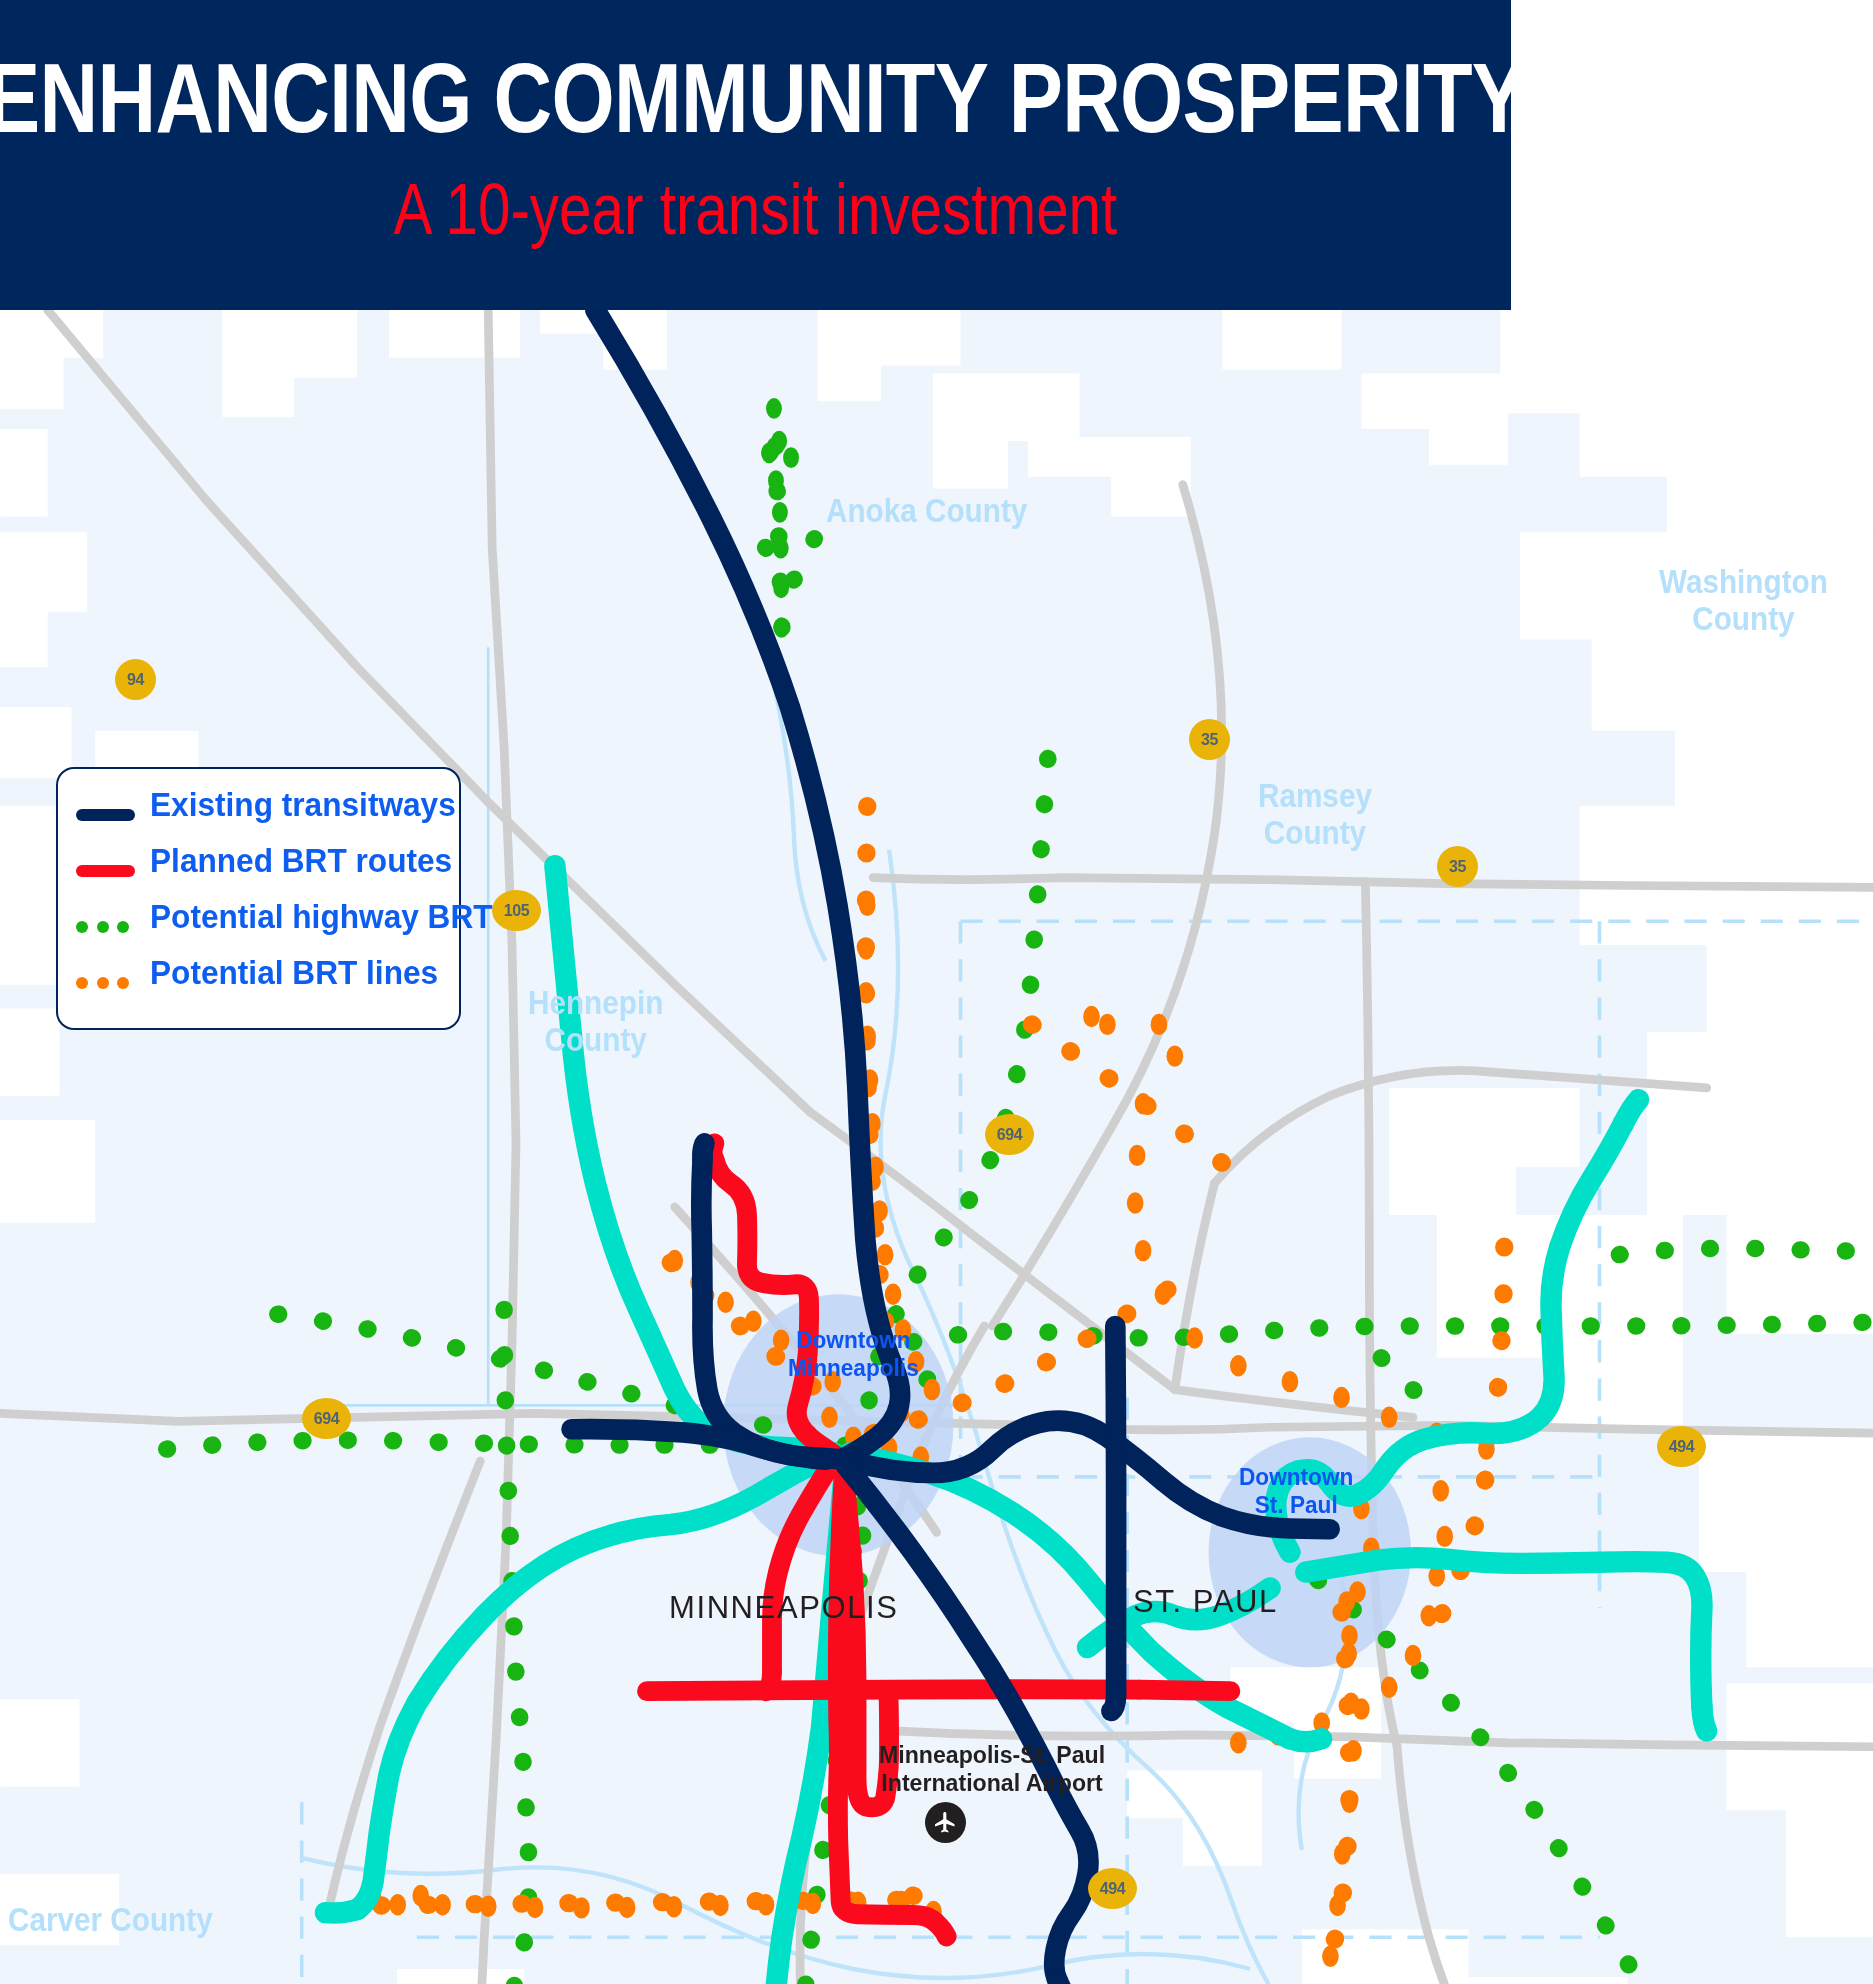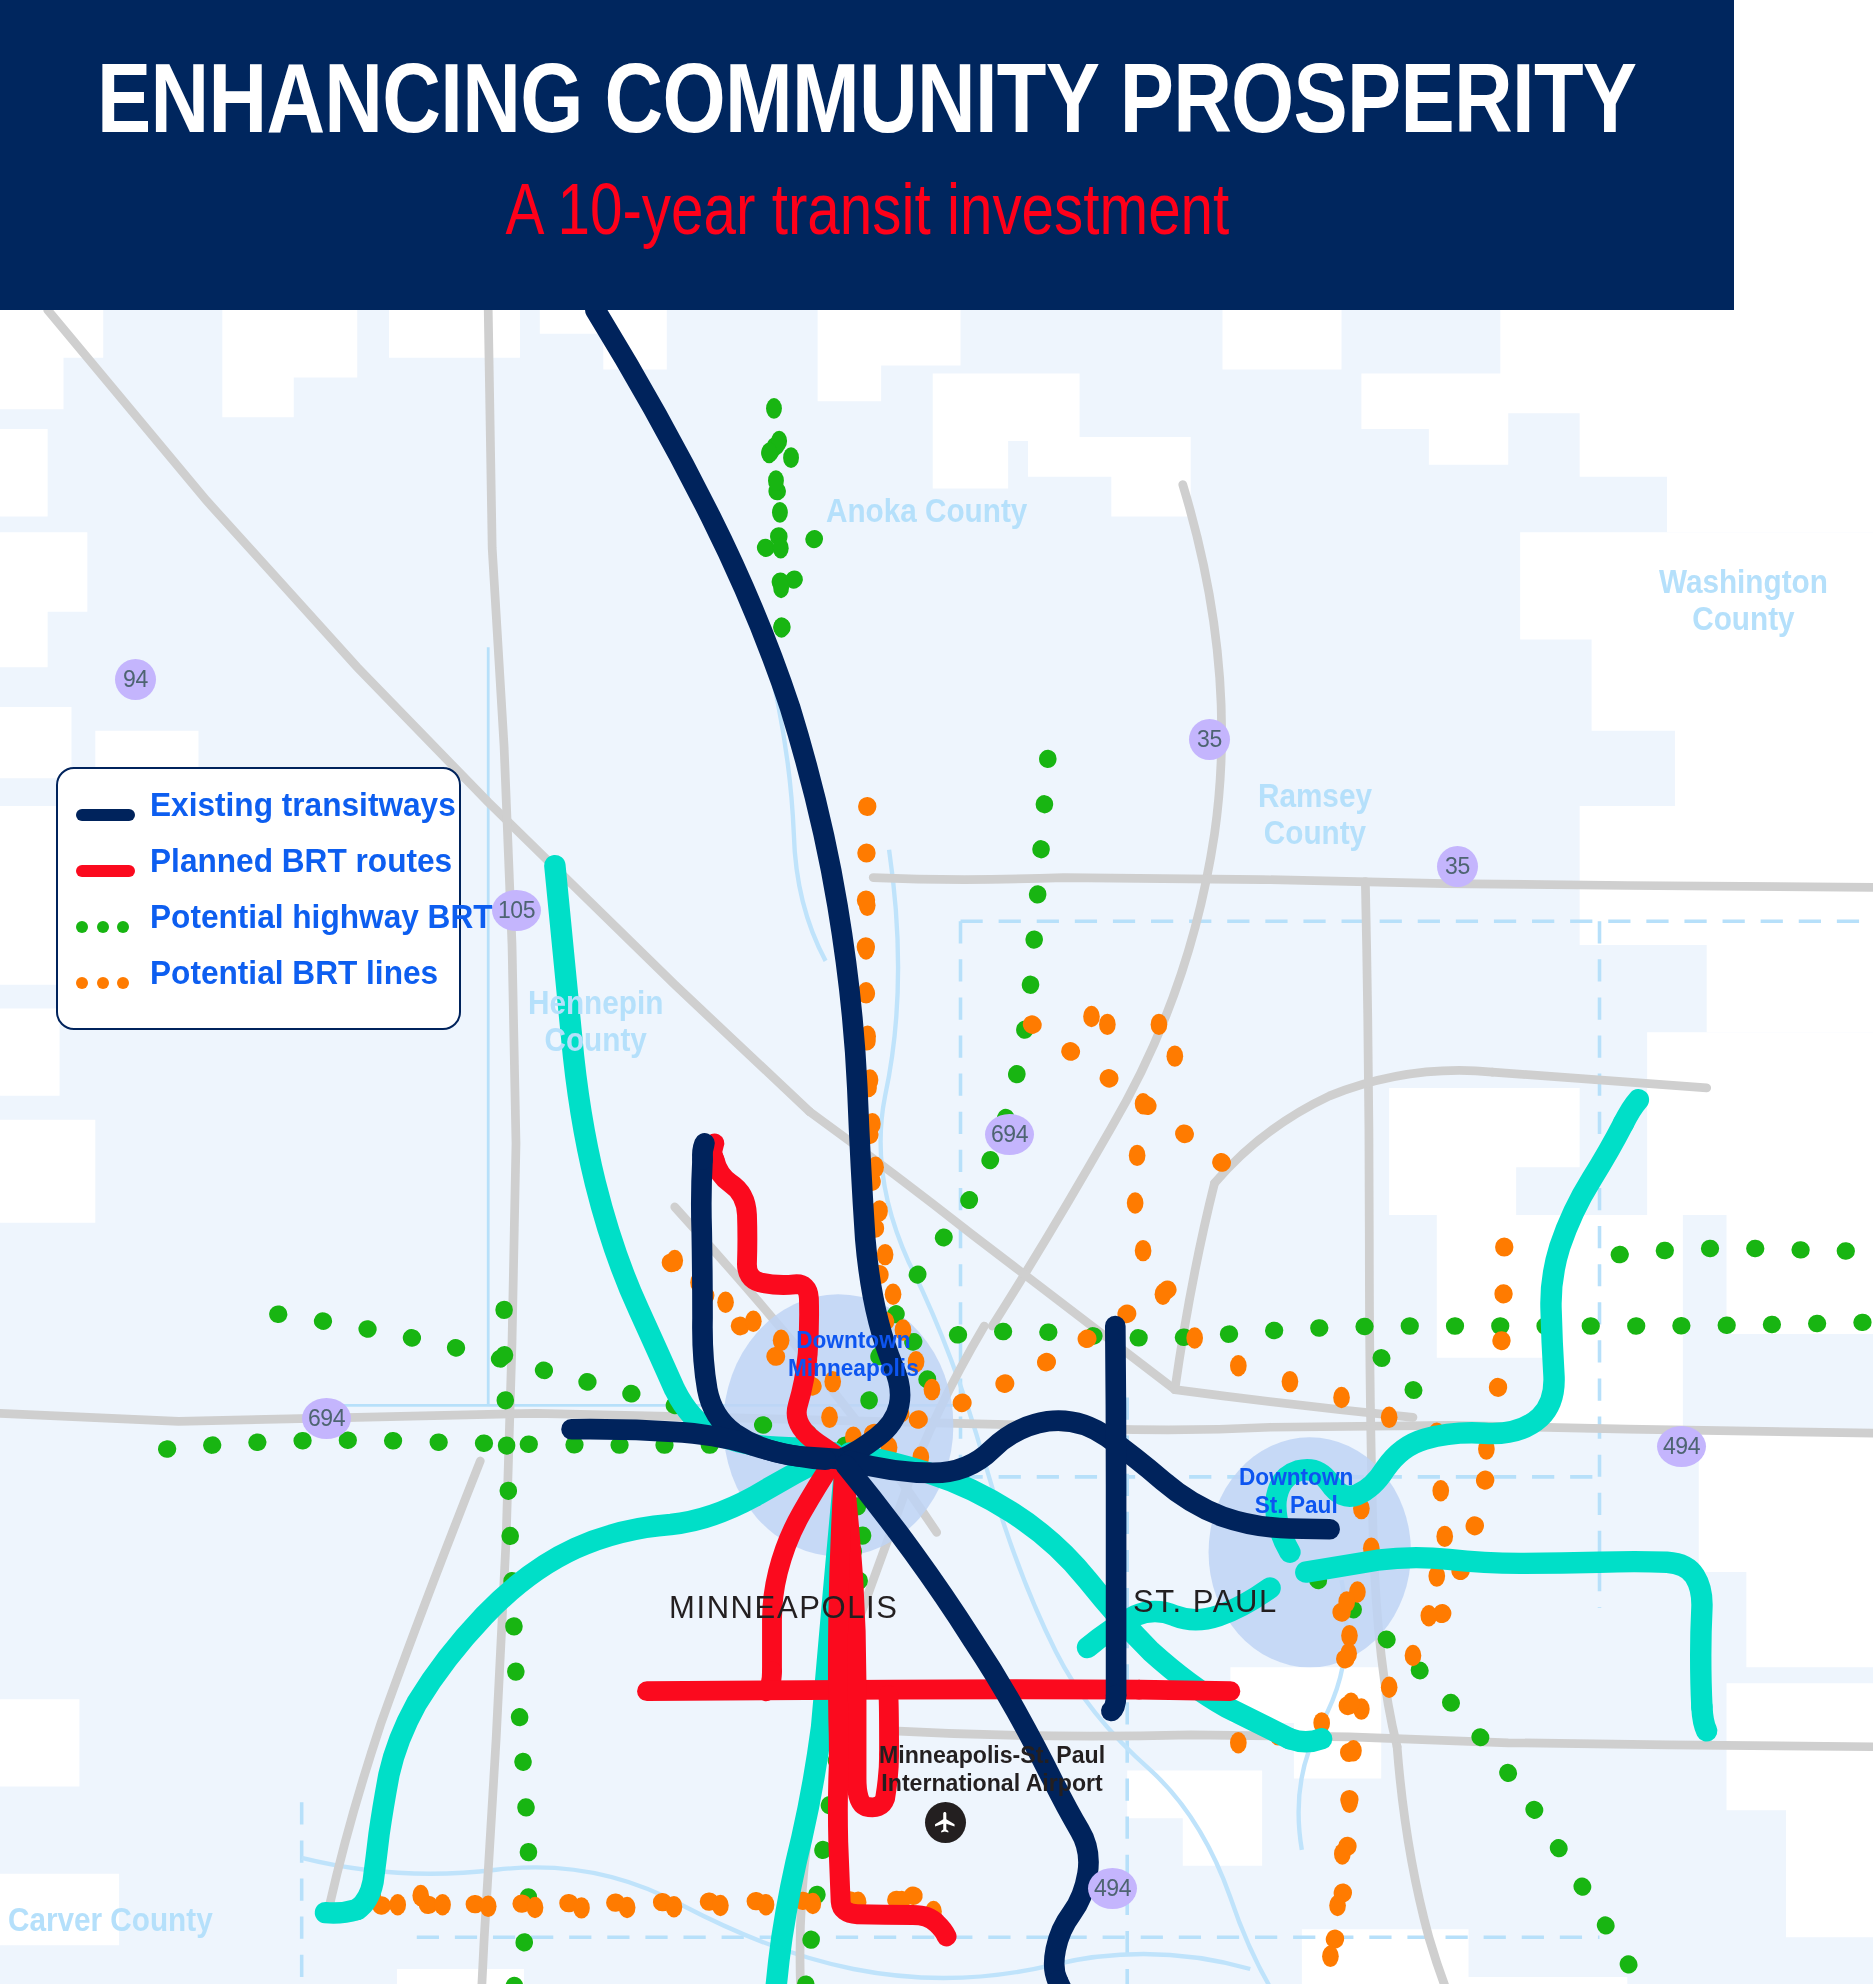--- a/index.html
+++ b/index.html
@@ -5,21 +5,21 @@
   * { margin:0; padding:0; box-sizing:border-box; }
   html,body { background:#ffffff; }
   body {
     width:1873px; height:2175px;
     font-family:"Liberation Sans", sans-serif;
     overflow:hidden; position:relative;
   }
 
   
   #header {
-    position:absolute; left:0; top:0; width:1734px; height:310px;
+    position:absolute; left:0; top:0; width:1511px; height:310px;
     background:#00265e;
     display:flex; flex-direction:column;
     align-items:center; justify-content:flex-start;
   }
   #header-title {
     color:#ffffff;
     font-family:"Liberation Sans Narrow","Liberation Sans",sans-serif;
     font-weight:bold;
     font-size:99px;
     letter-spacing:-0.8px;
@@ -128,27 +128,27 @@
     font-size:24.6px;
     line-height:1.14;
     text-align:center;
     transform:scaleX(0.94);
   }
 
   
   .shield {
     position:absolute; z-index:31;
     width:41px; height:41px;
-    background:#c4b5fd;
+    background:#eab308;
     border-radius:50%;
     display:flex; align-items:center; justify-content:center;
     color:#4e6472;
     font-family:"Liberation Sans Narrow","Liberation Sans",sans-serif;
-    font-weight:normal;
-    font-size:23px;
+    font-weight:bold;
+    font-size:16px;
     letter-spacing:-0.4px;
   }
   .shield.wide { width:49px; }
   .airport-marker {
     position:absolute; z-index:32;
     width:41px; height:41px;
     background:#231f20; border-radius:50%;
     display:flex; align-items:center; justify-content:center;
   }
   .airport-marker svg { width:24.6px; height:24.6px; fill:#ffffff; }

